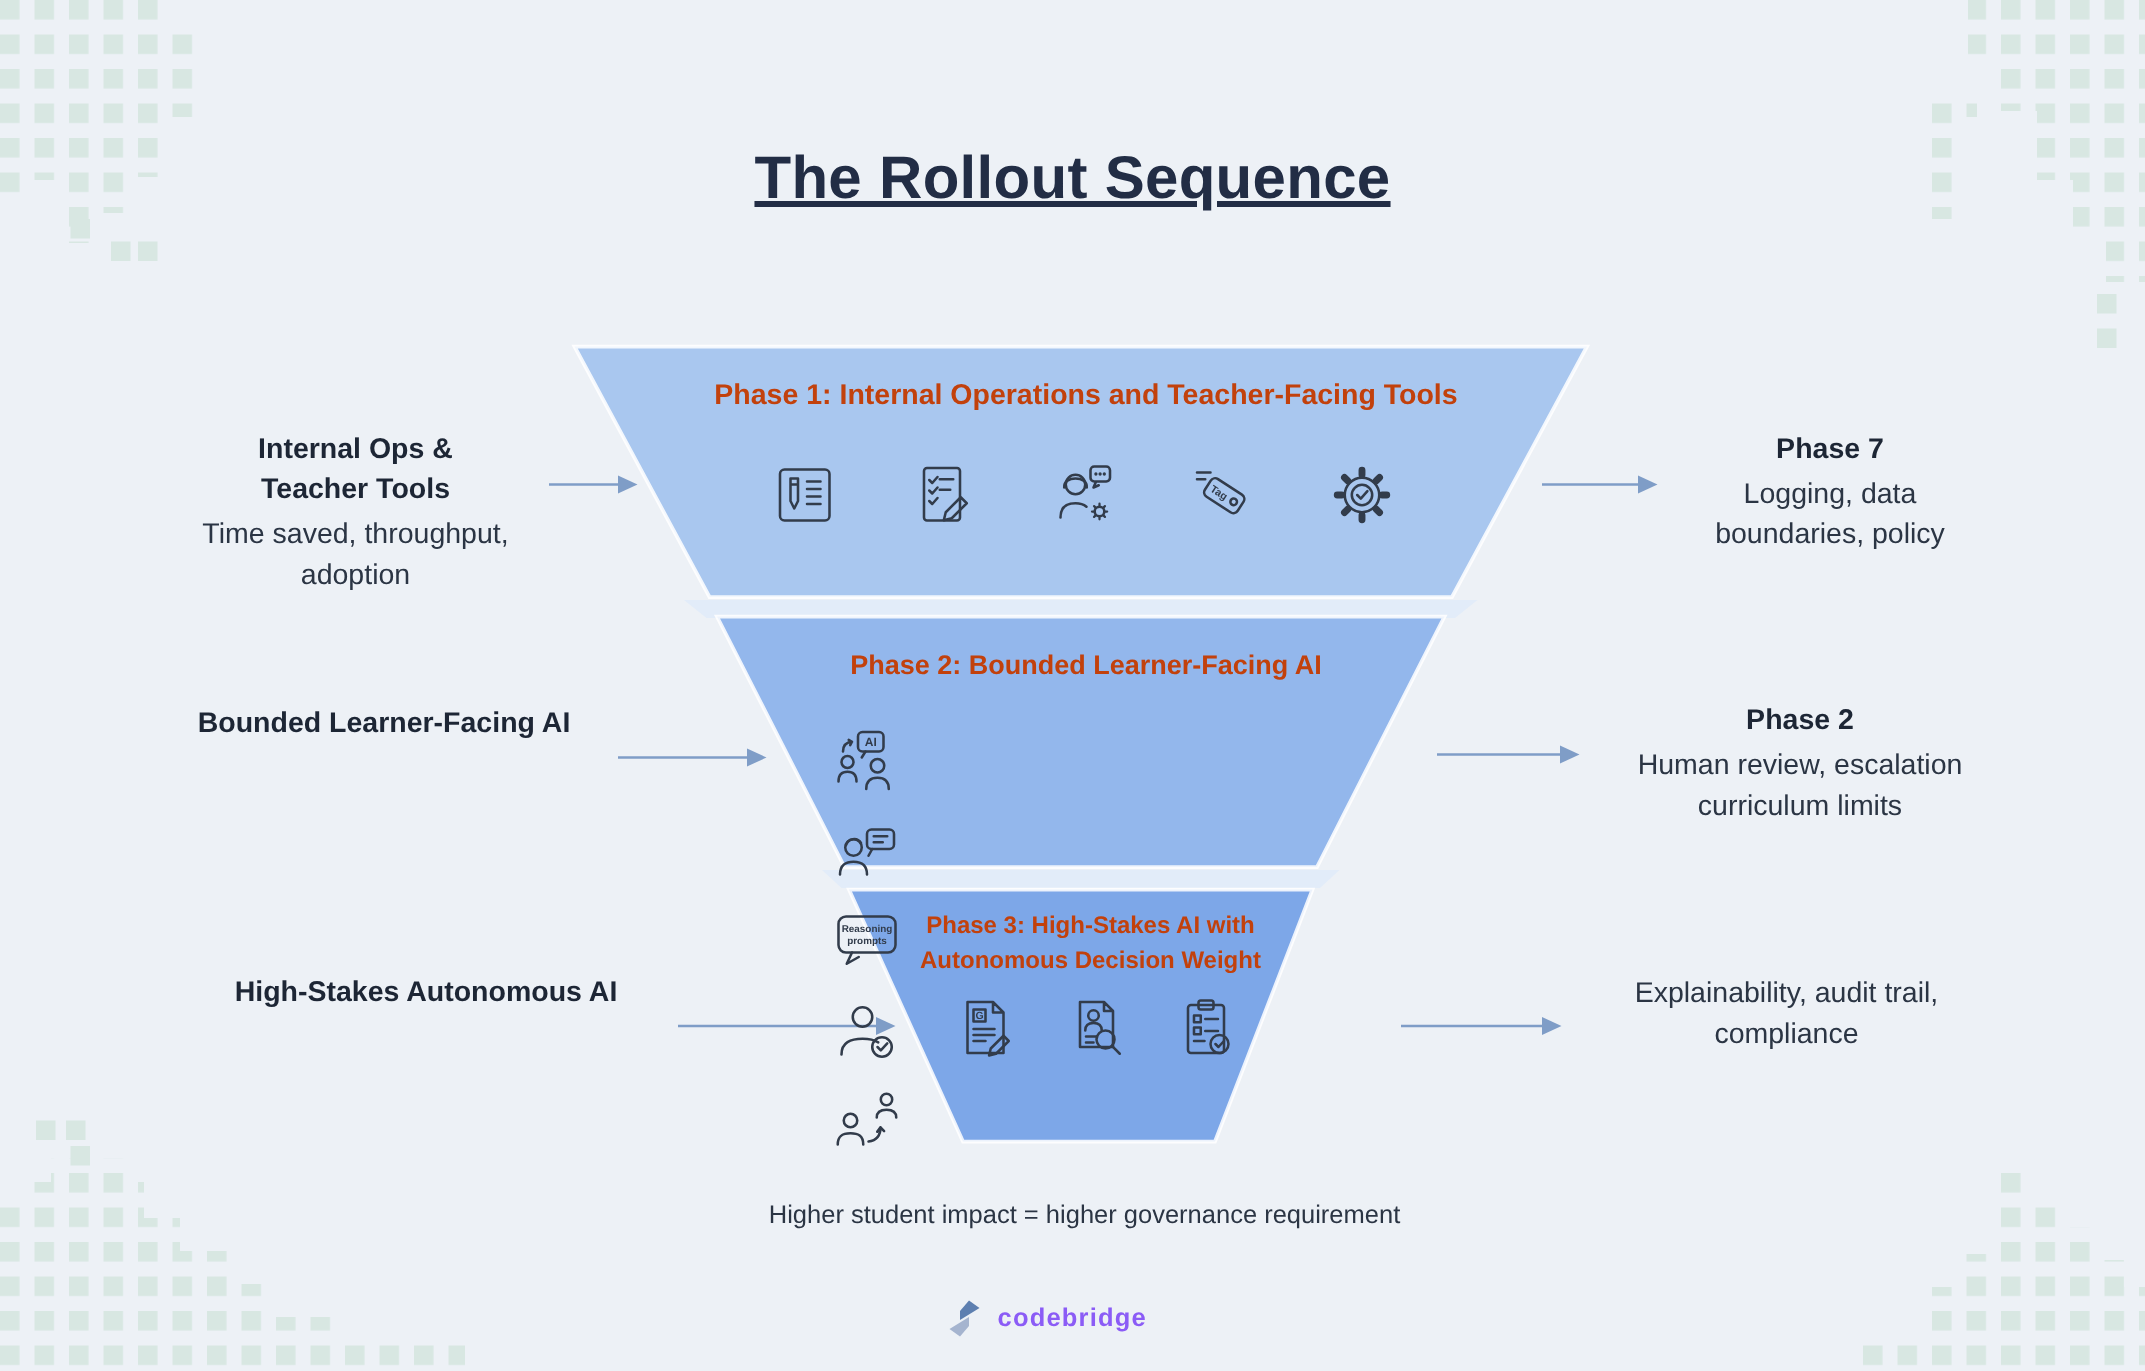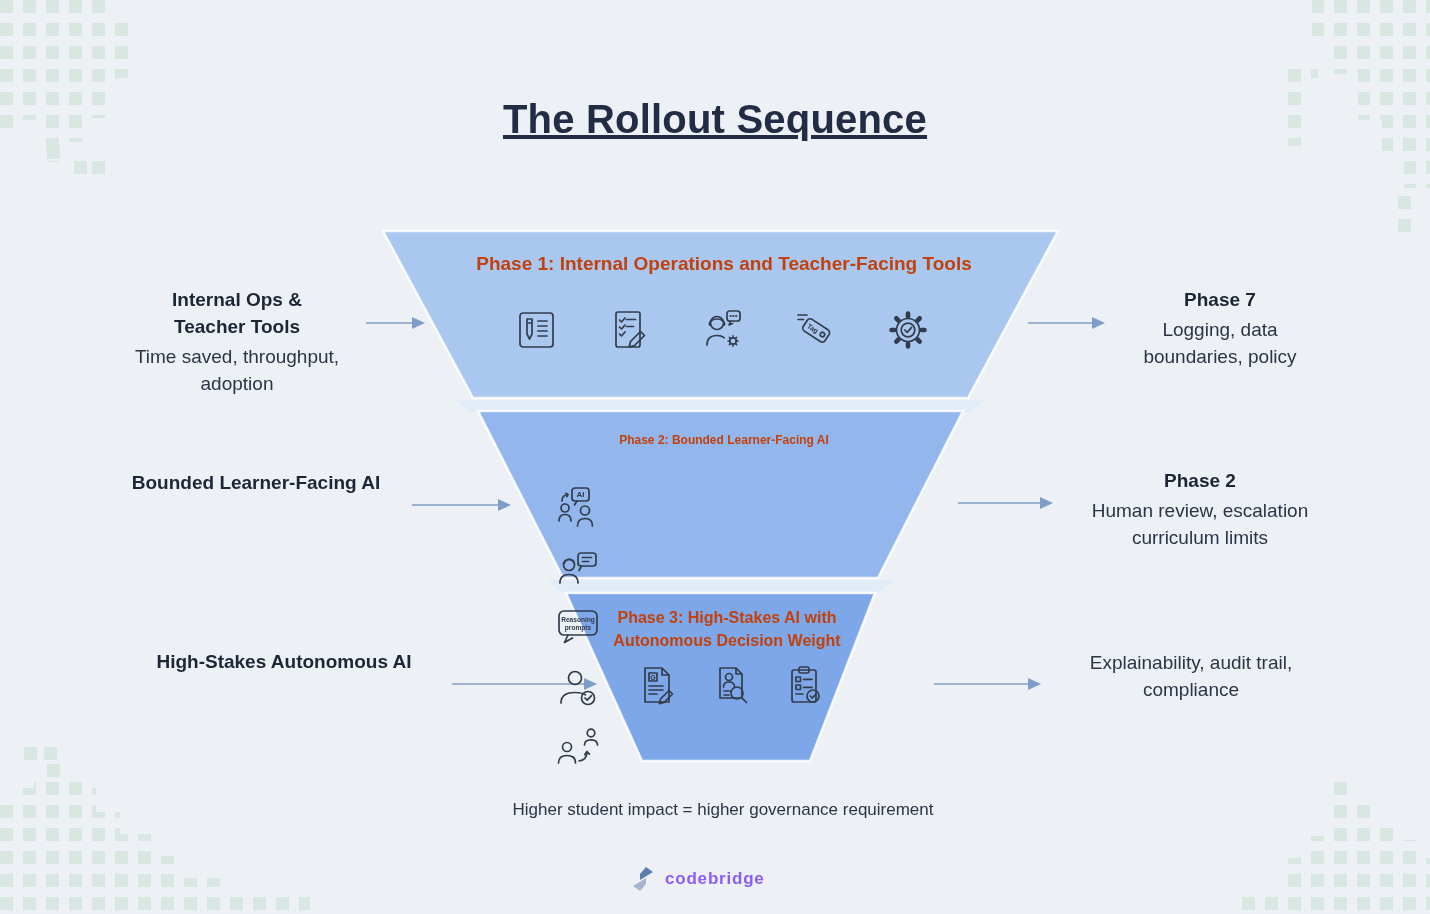--- a/index.html
+++ b/index.html
@@ -19,21 +19,21 @@
   .page-title {
     font-size:40px; font-weight:600; color:#222d45; letter-spacing:.2px;text-decoration:underline;
   }
 
   .side-block { width:340px; }
   .t-title { font-size:19px; font-weight:700; color:#1d2635; line-height:27px; white-space:pre-line; }
   .t-desc  { font-size:19px; font-weight:400; color:#2b3544; line-height:27px; white-space:pre-line; margin-top:3px; }
 
   .tier-heading { font-weight:700; color:#c2410c; white-space:pre-line; }
   .tier-heading.h1 { font-size:19px; width:640px; }
-  .tier-heading.h2 { font-size:12px; width:500px; }
+  .tier-heading.h2 { font-size:18px; width:500px; }
   .tier-heading.h3 { font-size:16px; line-height:23px; width:320px; }
 
   .icon-row { position:absolute; display:flex; align-items:center; }
   .icon-row svg { display:block; }
   .ic { stroke:#323c4b; stroke-width:1.7; fill:none; stroke-linecap:round; stroke-linejoin:round; }
   .ic-fill { fill:#323c4b; stroke:none; font-family:"Liberation Sans", sans-serif; }
 
   .caption { font-size:17px; font-weight:500; color:#2b3544; }
 
   .brand { display:flex; align-items:center; gap:9px; }

